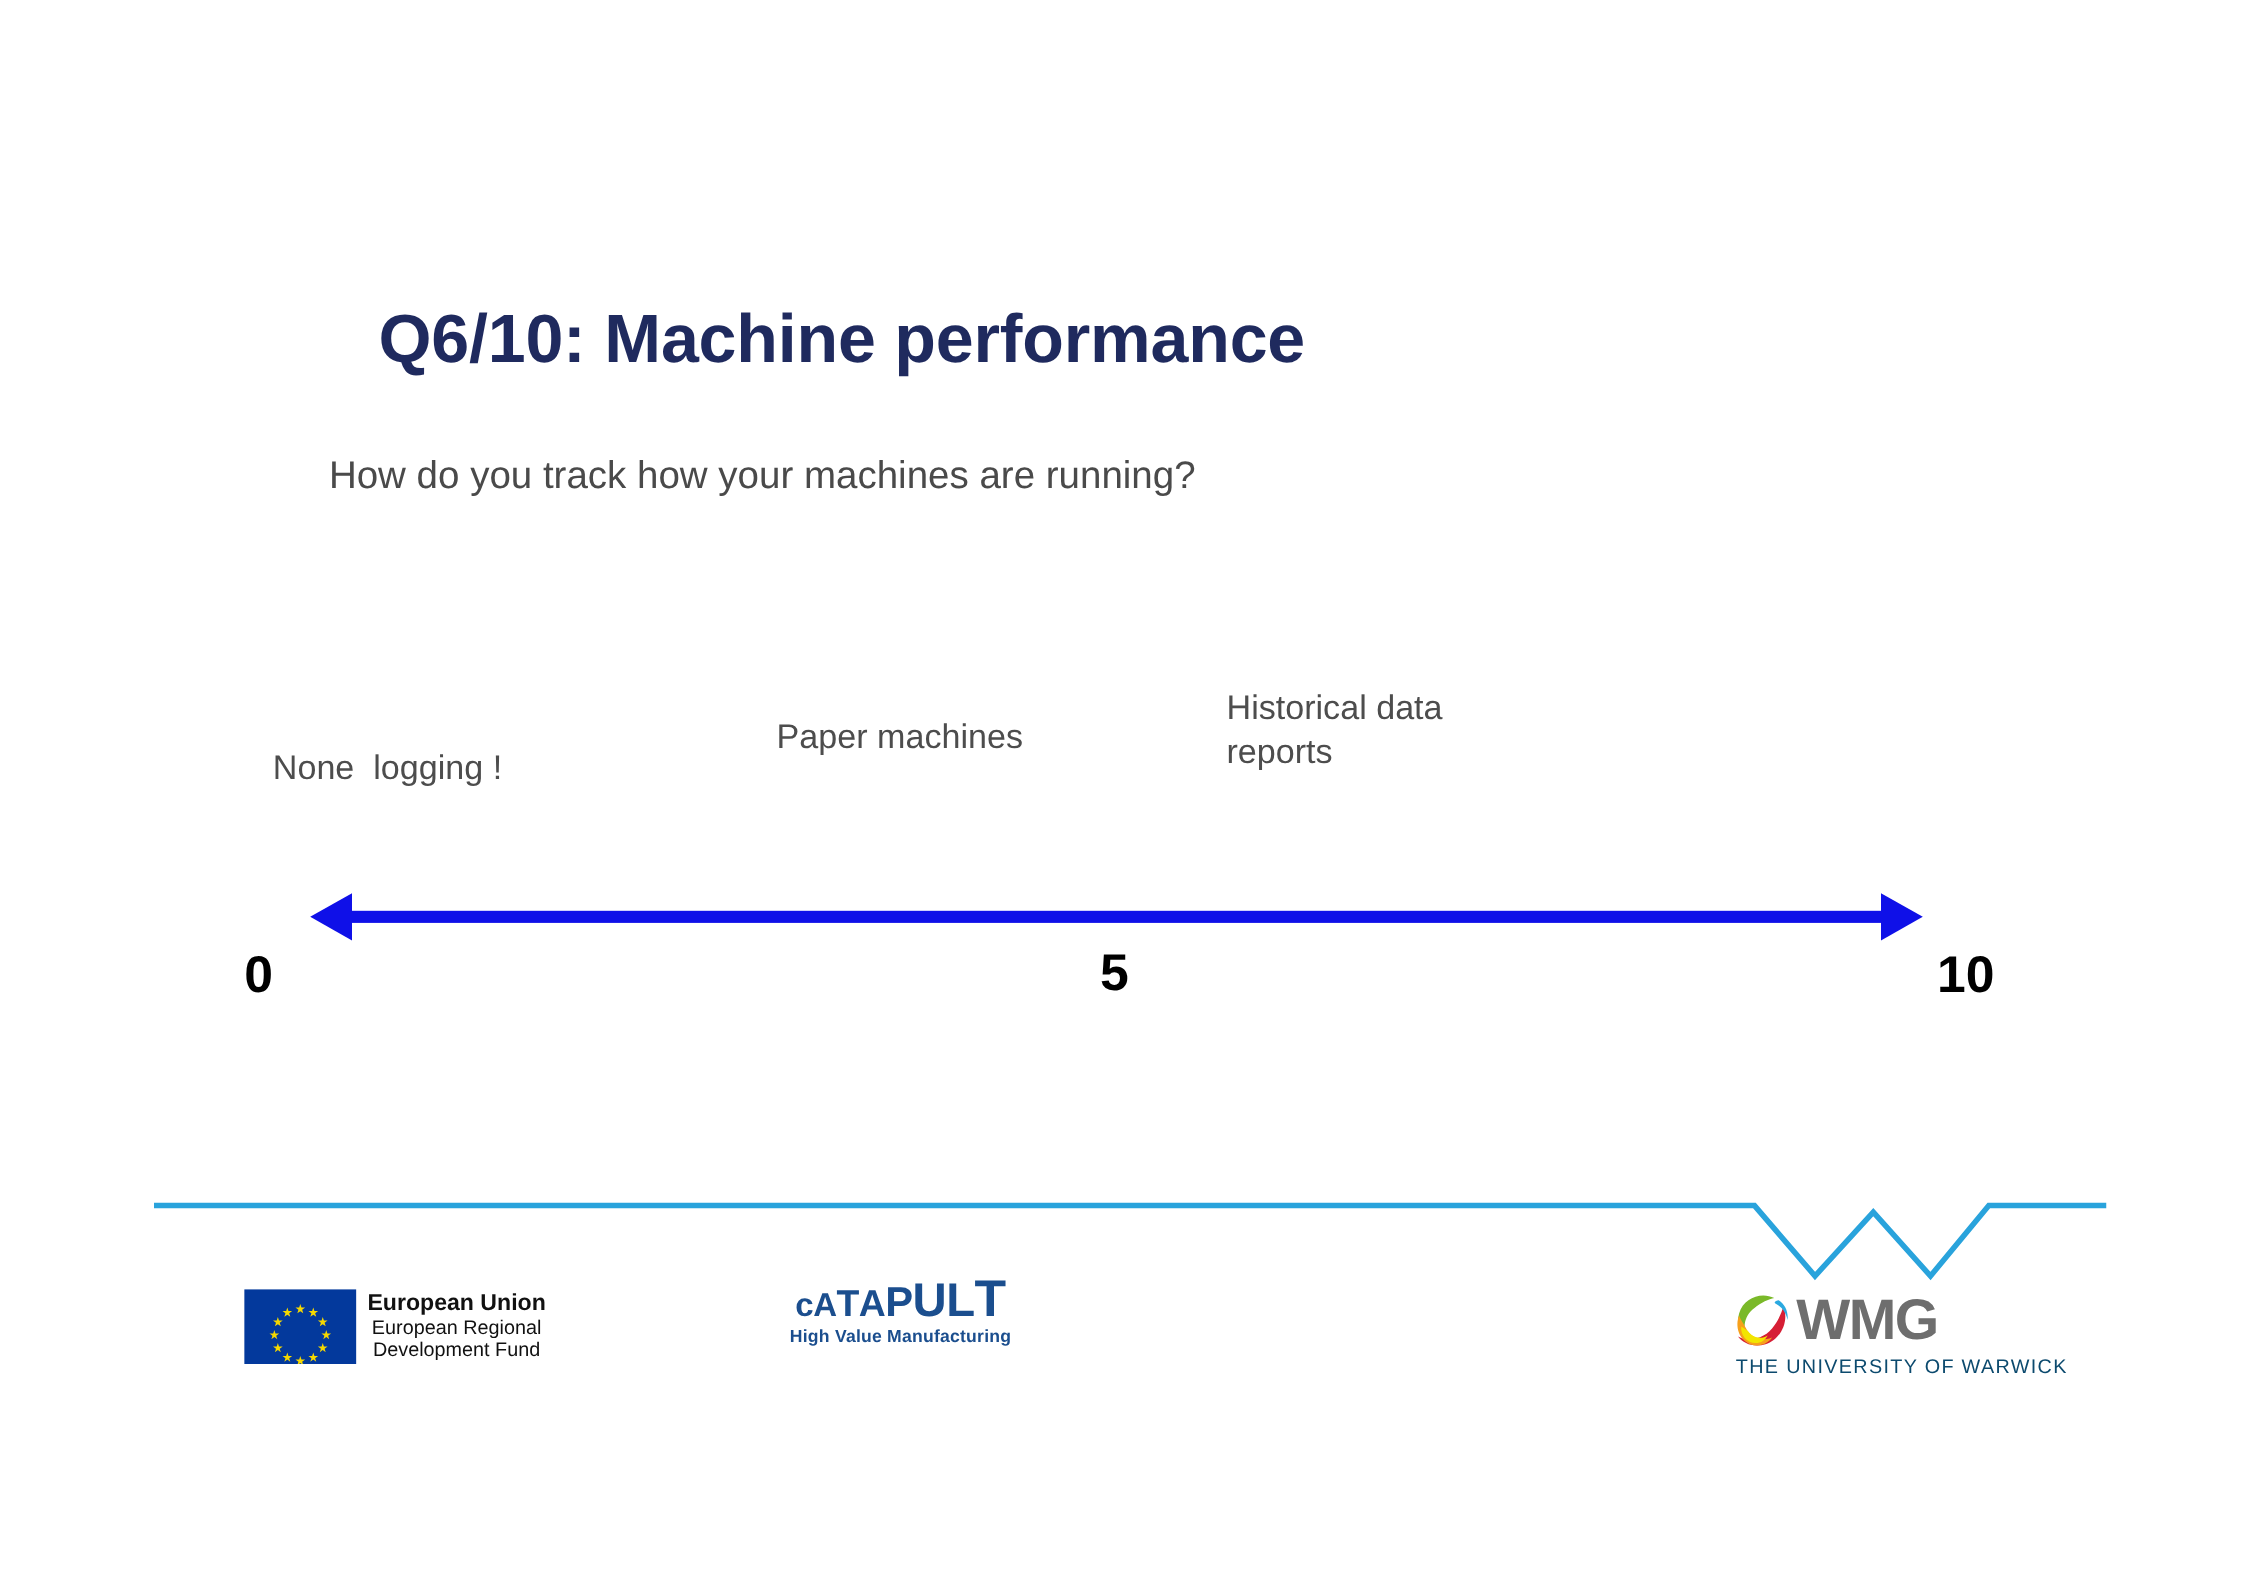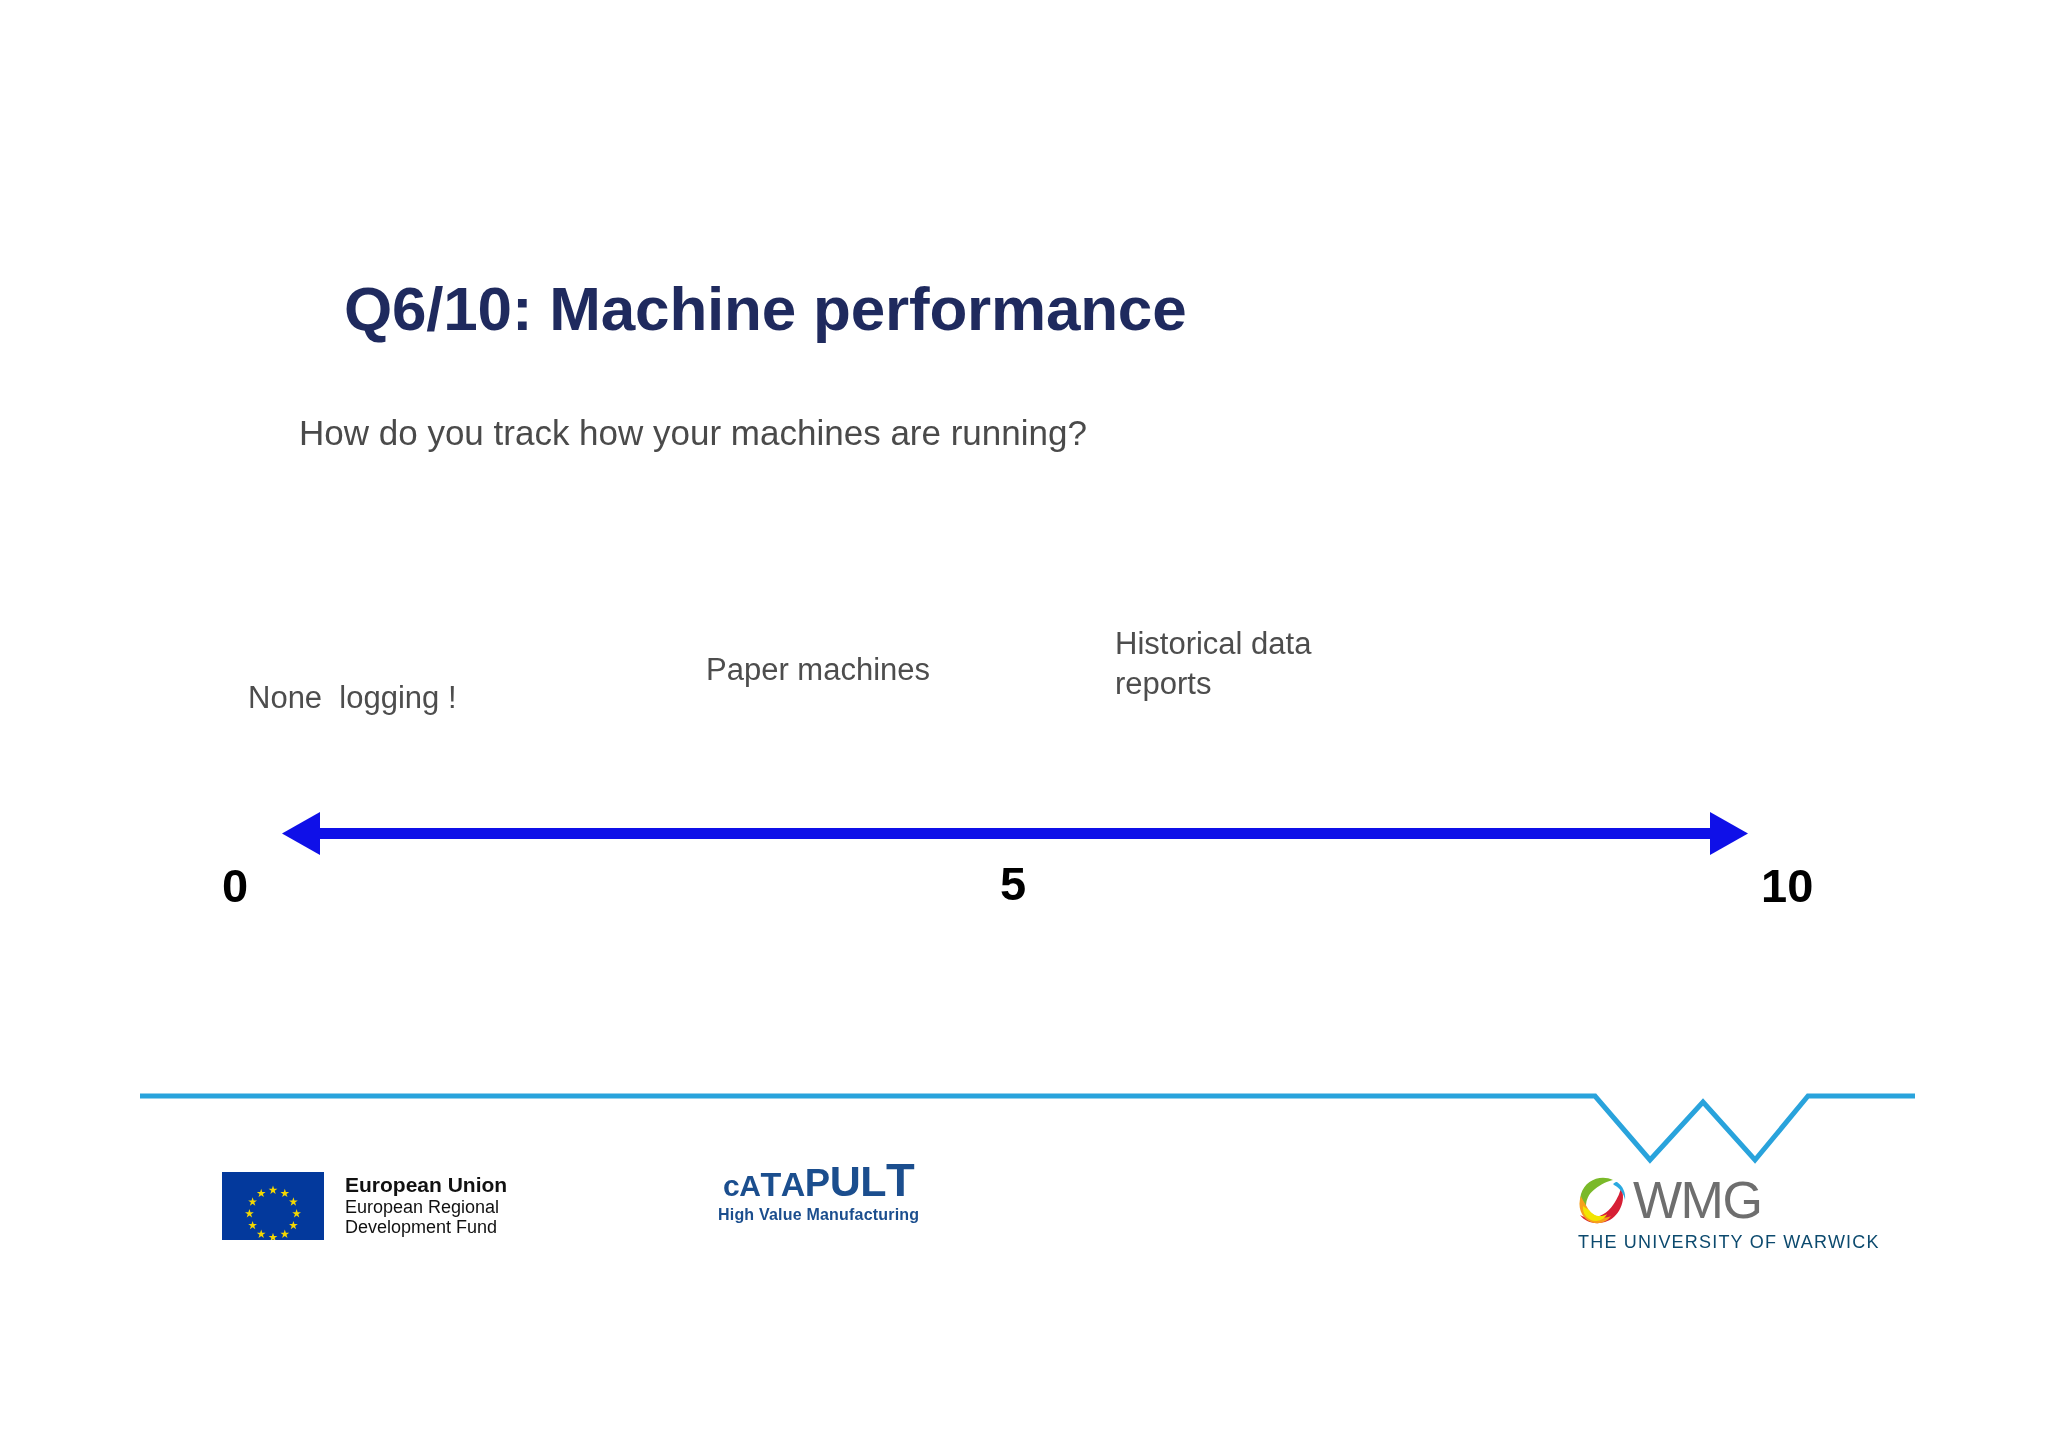--- a/index.html
+++ b/index.html
@@ -92,21 +92,22 @@
     height: 80px;
   }
 
   
   #logo-eu {
     position: absolute;
     left: 222px;
     top: 1172px;
     display: flex;
     align-items: flex-start;
-    gap: 21px;
+    gap: 10px;
+    text-align: center;
   }
   #eu-flag {
     width: 102px;
     height: 68px;
     flex: 0 0 auto;
   }
   #eu-text {
     display: flex;
     flex-direction: column;
     line-height: 1.12;
@@ -167,21 +168,21 @@
     align-items: center;
     gap: 4px;
   }
   #wmg-swirl {
     width: 56px;
     height: 56px;
     flex: 0 0 auto;
   }
   #wmg-word {
     font-size: 52px;
-    font-weight: normal;
+    font-weight: bold;
     color: #6e6e6e;
     letter-spacing: -1.5px;
     line-height: 1;
   }
   #wmg-sub {
     font-size: 18px;
     color: #0c4a6e;
     letter-spacing: 1.2px;
     margin-top: 4px;
     margin-left: 5px;

